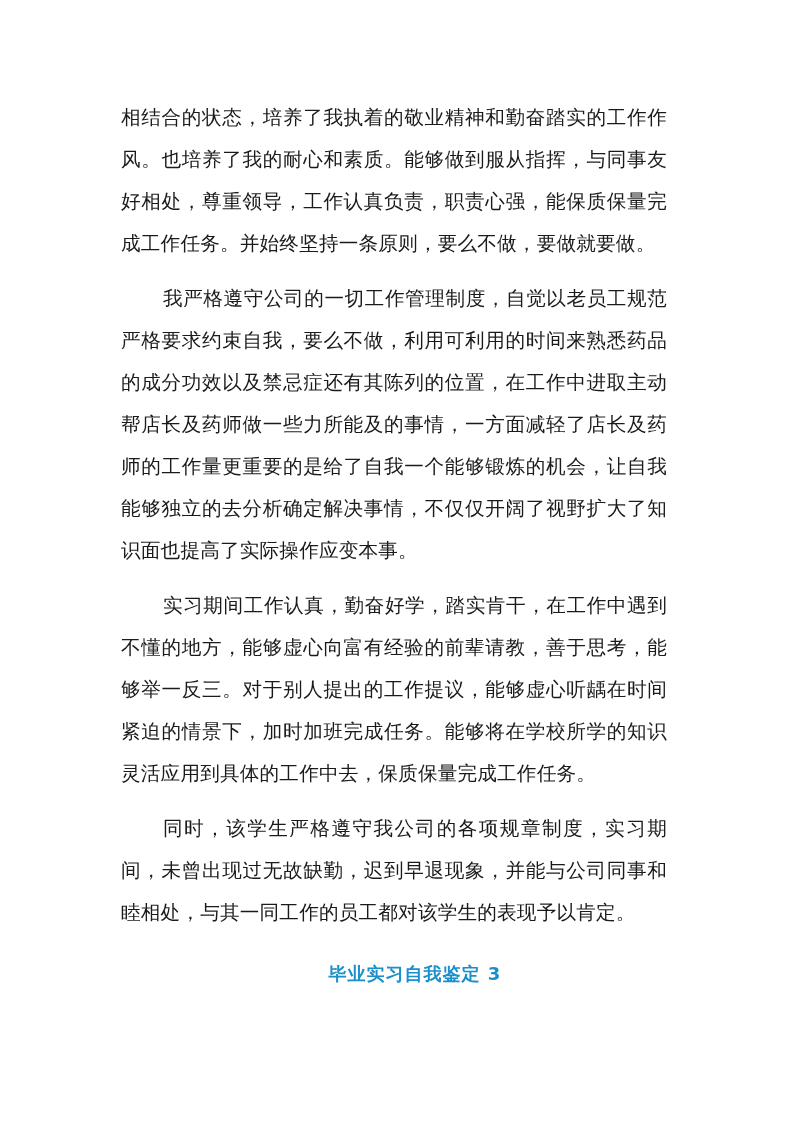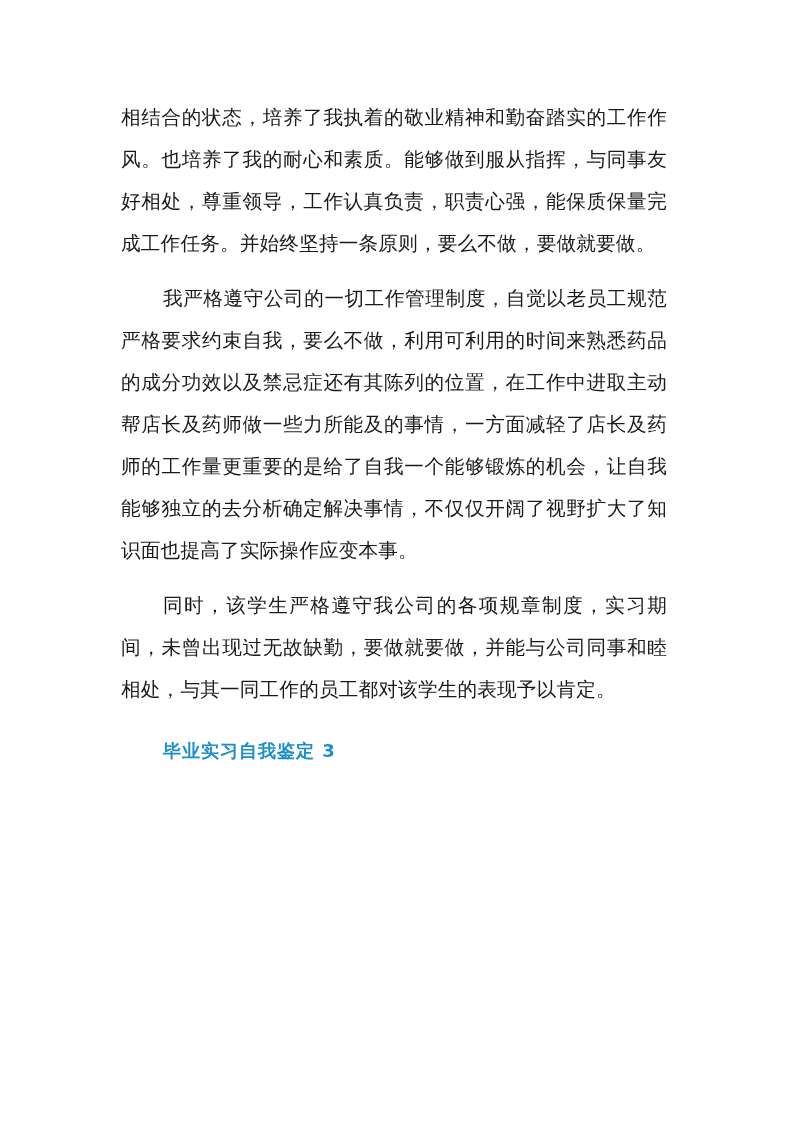--- a/index.html
+++ b/index.html
@@ -34,23 +34,25 @@
     text-indent: 42px;
   }
   .heading {
     margin: 22px 0 0 42px;
     font-family: "DejaVu Sans", "Liberation Sans", sans-serif;
     font-weight: bold;
     font-size: 18px;
     line-height: 36px;
     color: #1a8fc9;
     letter-spacing: 1px;
+    text-align: center;
   }
 </style>
 </head>
 <body>
 
 <div class="page">
   <p class="para">相结合的状态，培养了我执着的敬业精神和勤奋踏实的工作作风。也培养了我的耐心和素质。能够做到服从指挥，与同事友好相处，尊重领导，工作认真负责，职责心强，能保质保量完成工作任务。并始终坚持一条原则，要么不做，要做就要做。</p>
   <p class="para indent">我严格遵守公司的一切工作管理制度，自觉以老员工规范严格要求约束自我，要么不做，利用可利用的时间来熟悉药品的成分功效以及禁忌症还有其陈列的位置，在工作中进取主动帮店长及药师做一些力所能及的事情，一方面减轻了店长及药师的工作量更重要的是给了自我一个能够锻炼的机会，让自我能够独立的去分析确定解决事情，不仅仅开阔了视野扩大了知识面也提高了实际操作应变本事。</p>
-  <p class="para indent">同时，该学生严格遵守我公司的各项规章制度，实习期间，未曾出现过无故缺勤，要做就要做，并能与公司同事和睦相处，与其一同工作的员工都对该学生的表现予以肯定。</p>
+  <p class="para indent">实习期间工作认真，勤奋好学，踏实肯干，在工作中遇到不懂的地方，能够虚心向富有经验的前辈请教，善于思考，能够举一反三。对于别人提出的工作提议，能够虚心听龋在时间紧迫的情景下，加时加班完成任务。能够将在学校所学的知识灵活应用到具体的工作中去，保质保量完成工作任务。</p>
+  <p class="para indent">同时，该学生严格遵守我公司的各项规章制度，实习期间，未曾出现过无故缺勤，迟到早退现象，并能与公司同事和睦相处，与其一同工作的员工都对该学生的表现予以肯定。</p>
   <h2 class="heading">毕业实习自我鉴定 3</h2>
 </div>
 
 </body></html>

